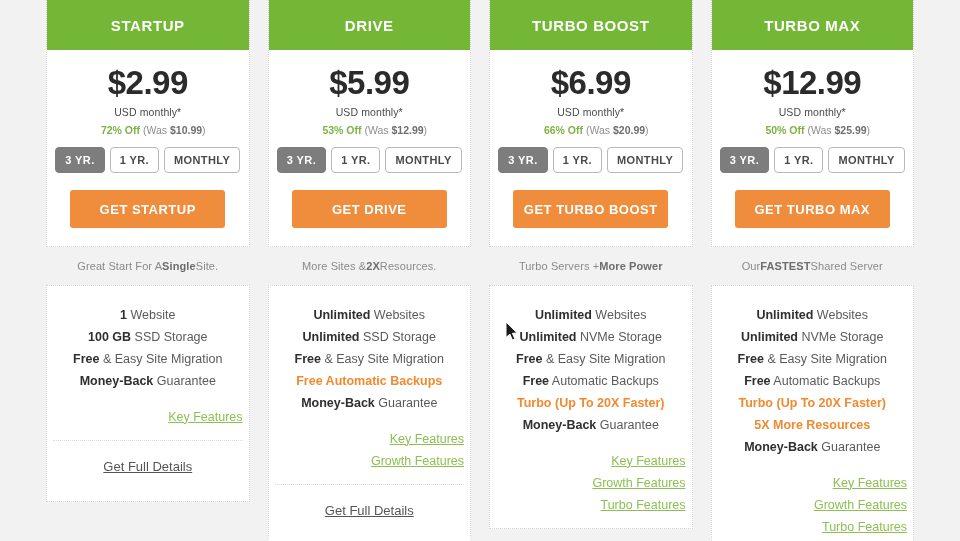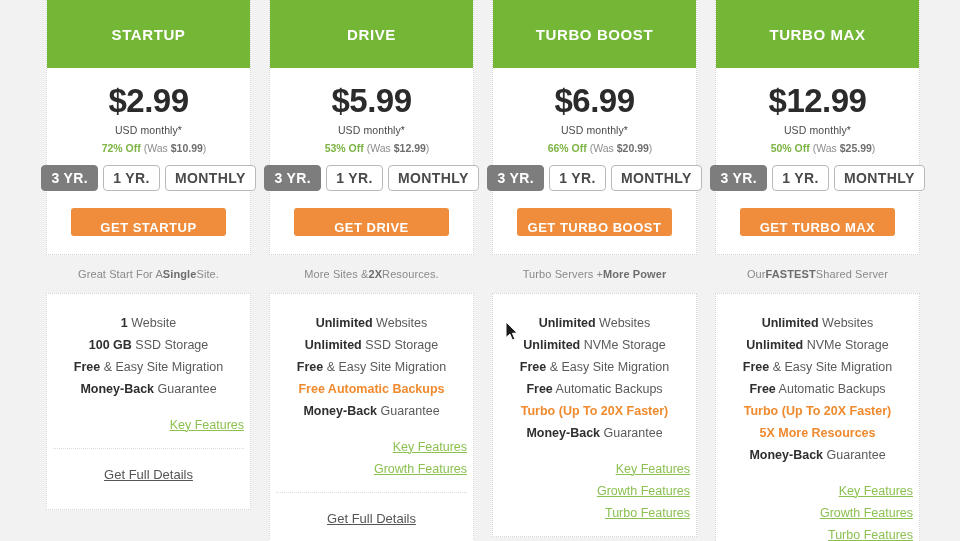--- a/index.html
+++ b/index.html
@@ -39,21 +39,21 @@
 
   
   .plan-card {
     background: #ffffff;
     border: 1px dotted #d6d6d6;
     border-top: none;
     box-sizing: border-box;
   }
 
   .plan-header {
-    height: 68px;
+    height: 50px;
     background: #74b737;
     color: #ffffff;
     display: flex;
     align-items: center;
     justify-content: center;
     font-size: 15px;
     font-weight: bold;
     letter-spacing: 0.6px;
     text-transform: uppercase;
   }
@@ -98,41 +98,41 @@
     justify-content: center;
     gap: 5px;
   }
   .term-btn {
     box-sizing: border-box;
     height: 26px;
     padding: 0 9px;
     display: inline-flex;
     align-items: center;
     justify-content: center;
-    font-size: 14px;
+    font-size: 11px;
     font-weight: bold;
     letter-spacing: 0.4px;
     border-radius: 4px;
     border: 1px solid #b9b9b9;
     background: #ffffff;
     color: #4a4a4a;
     cursor: pointer;
     white-space: nowrap;
   }
   .term-btn.active {
     background: #7d7d7d;
     border-color: #7d7d7d;
     color: #ffffff;
   }
 
   .cta {
     display: block;
     margin: 17px auto 0 auto;
     width: 155px;
-    height: 28px;
+    height: 38px;
     line-height: 38px;
     border: none;
     border-radius: 3px;
     background: #ef8d3d;
     color: #ffffff;
     font-family: "Liberation Sans", sans-serif;
     font-size: 13px;
     font-weight: bold;
     letter-spacing: 0.5px;
     text-transform: uppercase;

